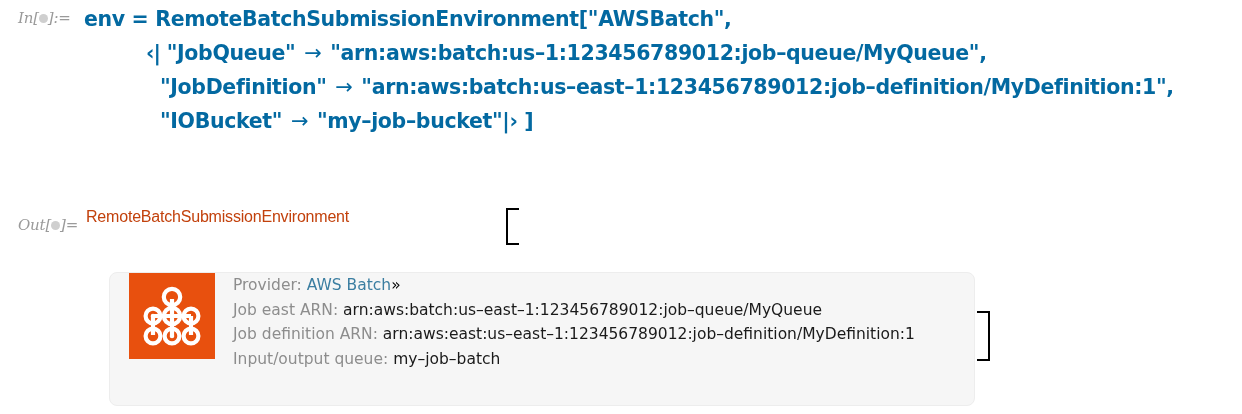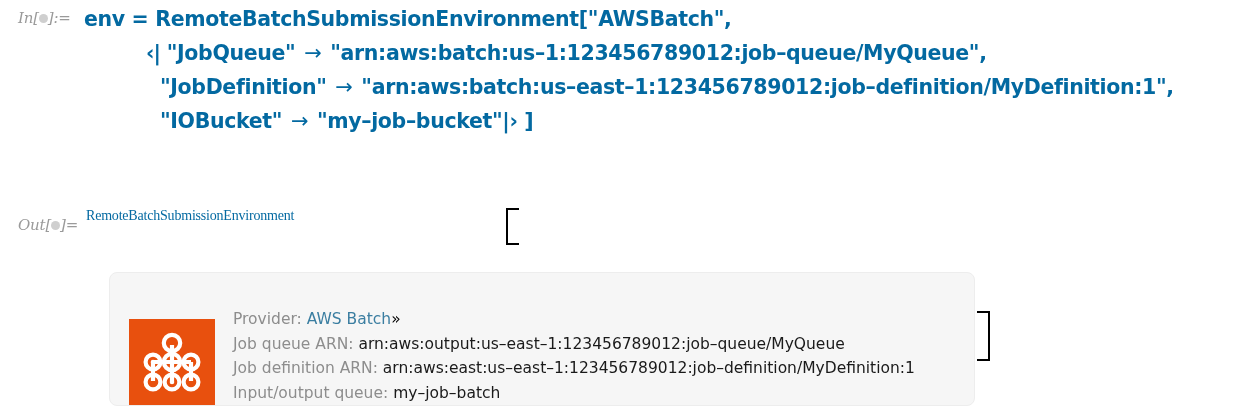--- a/index.html
+++ b/index.html
@@ -59,23 +59,23 @@
   .input-cell .ind1 { padding-left: 62px; }
   .input-cell .ind2 { padding-left: 76px; }
   .arrow { font-weight: normal; font-size: 21px; padding: 0 2px; }
   .assoc-open { letter-spacing: -1px; }
 
   
   .output-cell {
     position: absolute;
     left: 86px;
     top: 208px;
-    font-family: Liberation Serif, serif;
-    font-size: 14px;
-    color: #0369a1;
+    font-family: Liberation Sans, sans-serif;
+    font-size: 16px;
+    color: #c2410c;
     white-space: nowrap;
     letter-spacing: -0.2px;
   }
   .bracket-open {
     position: absolute;
     left: 506px;
     top: 208px;
     width: 13px;
     height: 37px;
     border: 2.4px solid #000;
@@ -98,21 +98,21 @@
     position: absolute;
     left: 109px;
     top: 272px;
     width: 866px;
     height: 134px;
     background: #f6f6f6;
     border: 1px solid #ededed;
     border-radius: 8px;
     box-sizing: border-box;
     display: flex;
-    align-items: flex-end;
+    align-items: flex-start;
     padding: 0 0 0 19px;
   }
 
   .aws-icon {
     width: 86px;
     height: 86px;
     background: #e8500e;
     flex: 0 0 86px;
     position: relative;
   }
@@ -174,22 +174,22 @@
         </g>
       </svg>
     </div>
 
     <div class="card-body">
       <div class="card-row">
         <span class="field-label">Provider:</span>
         <span class="field-link">AWS Batch</span><span class="chev">»</span>
       </div>
       <div class="card-row">
-        <span class="field-label">Job queue ARN:</span>
-        <span class="field-value">arn:aws:output:us–east–1:123456789012:job–queue/MyQueue</span>
+        <span class="field-label">Job east ARN:</span>
+        <span class="field-value">arn:aws:batch:us–east–1:123456789012:job–queue/MyQueue</span>
       </div>
       <div class="card-row">
         <span class="field-label">Job definition ARN:</span>
         <span class="field-value">arn:aws:east:us–east–1:123456789012:job–definition/MyDefinition:1</span>
       </div>
       <div class="card-row">
         <span class="field-label">Input/output queue:</span>
         <span class="field-value">my–job–batch</span>
       </div>
     </div>

